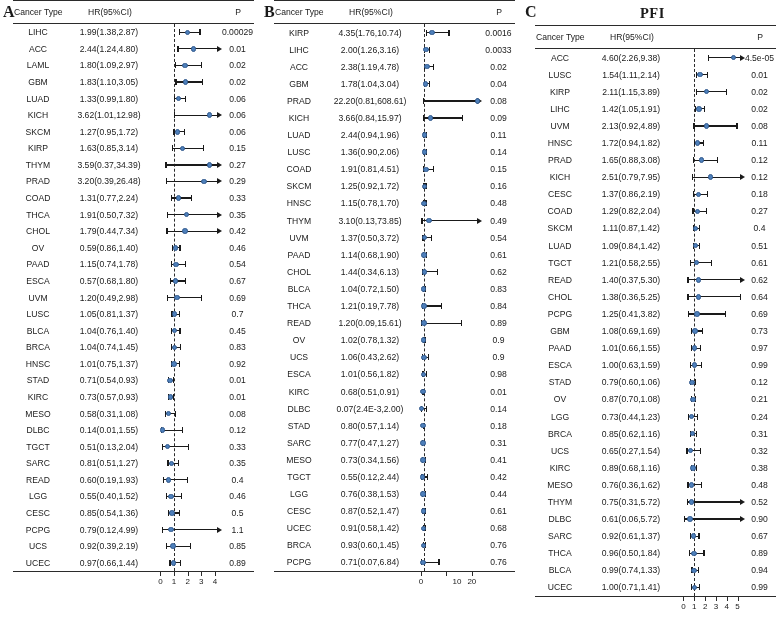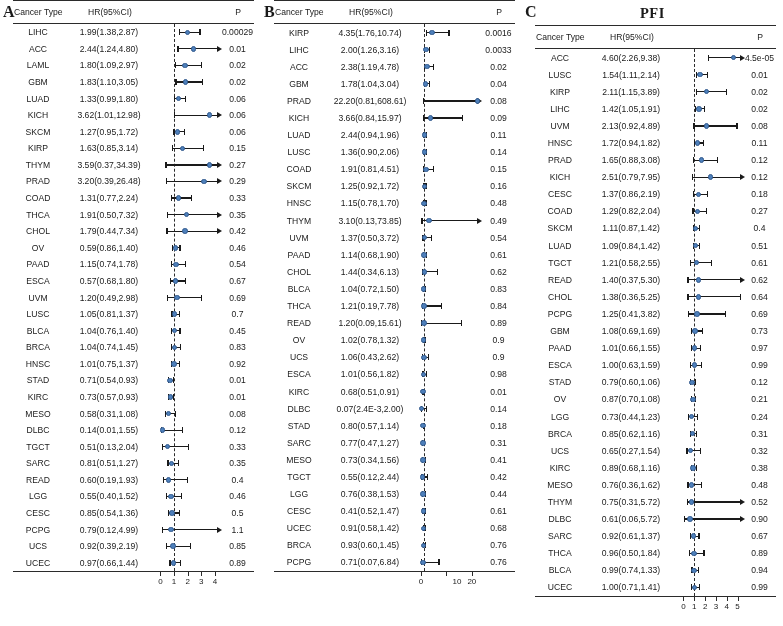--- a/index.html
+++ b/index.html
@@ -753,21 +753,21 @@
           <div class="c-plot">
             <div class="whisker" style="left: 9.15385%; width: 4.42308%;"></div>
             <div class="cap" style="left: 9.15385%;"></div>
             <div class="cap" style="left: 13.5769%;"></div>
             <div class="dot" style="left: 10.6154%; background: rgb(77, 127, 186);"></div>
           </div>
           <div class="c-p">0.44</div>
         </div>
         <div class="row">
           <div class="c-label">CESC</div>
-          <div class="c-hr">0.41(0.52,1.47)</div>
+          <div class="c-hr">0.87(0.52,1.47)</div>
           <div class="c-plot">
             <div class="whisker" style="left: 9.69231%; width: 3.65385%;"></div>
             <div class="cap" style="left: 9.69231%;"></div>
             <div class="cap" style="left: 13.3462%;"></div>
             <div class="dot" style="left: 11.0385%; background: rgb(77, 127, 186);"></div>
           </div>
           <div class="c-p">0.61</div>
         </div>
         <div class="row">
           <div class="c-label">UCEC</div>

